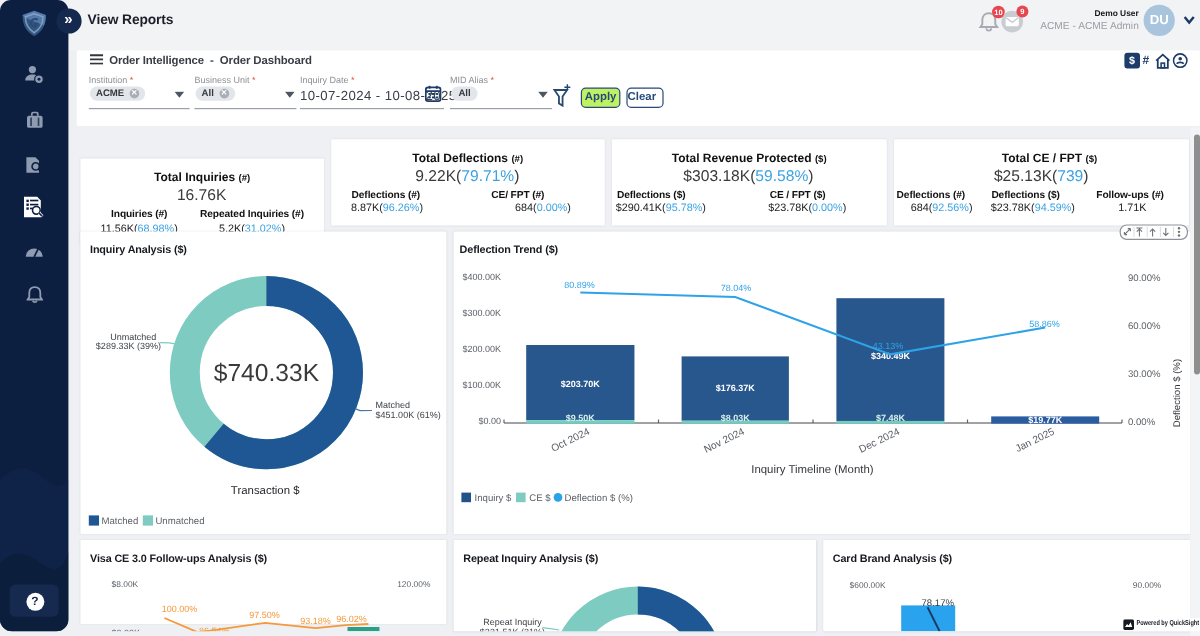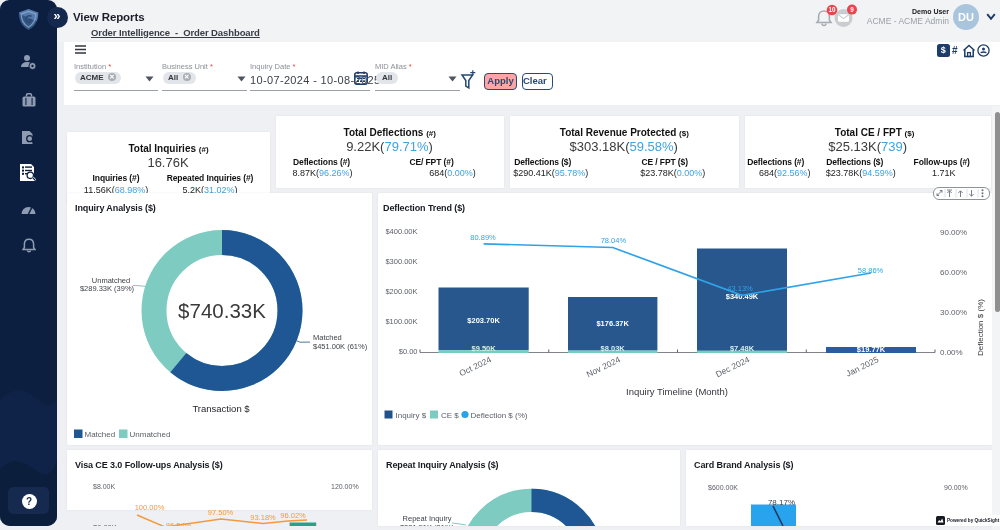--- a/index.html
+++ b/index.html
@@ -95,21 +95,21 @@
     <path d="M5.3 12.6 a1.8 1.8 0 0 0 3.4 0" fill="none" stroke="#8e9bb1" stroke-width="1.4"></path>
   </svg>
 
   <div class="abs" style="left:8px;top:487px;width:41px;height:27px;border-radius:5px;background:#16294f;"></div>
   <div class="abs" style="left:21.5px;top:493.5px;width:15px;height:15px;border-radius:50%;background:#fff;color:#12264c;font-weight:bold;font-size:10px;text-align:center;line-height:15px;">?</div>
 
   <div class="abs" style="left:63.5px;top:41.5px;width:936.5px;height:63px;background:#fff;"></div>
   <svg class="abs" style="left:75px;top:45px;" width="11" height="9">
       <path d="M0 1 H11 M0 4.5 H11 M0 8 H11" stroke="#33373d" stroke-width="1.6"></path>
     </svg>
-  <div class="abs" style="left:91px;top:27px;font-size:9.5px;font-weight:bold;color:#383c44;letter-spacing:-0.1px;text-decoration:underline;">Order Intelligence&nbsp;&nbsp;-&nbsp;&nbsp;Order Dashboard</div>
+  <div class="abs" style="left:91px;top:45px;font-size:9.5px;font-weight:bold;color:#383c44;letter-spacing:-0.1px;">Order Intelligence&nbsp;&nbsp;-&nbsp;&nbsp;Order Dashboard</div>
 
   <div class="abs" style="left:937px;top:44px;width:12.5px;height:13px;background:#1d3c69;border-radius:2.5px;color:#fff;font-size:9px;font-weight:bold;text-align:center;line-height:13px;">$</div>
   <div class="abs" style="left:952px;top:44.5px;font-size:10px;font-weight:bold;color:#1d3c69;">#</div>
   <svg class="abs" style="left:962px;top:43.5px;" width="14" height="14" viewBox="0 0 14 14">
     <path d="M1.5 6.5 L7 1.5 L12.5 6.5 M2.8 5.8 V12.5 H11.2 V5.8" fill="none" stroke="#1d3c69" stroke-width="1.5"></path>
     <rect x="5.6" y="8.6" width="2.8" height="3.9" fill="none" stroke="#1d3c69" stroke-width="1.3"></rect>
   </svg>
   <svg class="abs" style="left:977px;top:44px;" width="13" height="13" viewBox="0 0 13 13">
     <circle cx="6.5" cy="6.5" r="5.6" fill="none" stroke="#1d3c69" stroke-width="1.3"></circle>
     <circle cx="6.5" cy="5" r="1.5" fill="#1d3c69"></circle>
@@ -150,21 +150,21 @@
   <svg class="abs" style="left:448px;top:75.5px;" width="9" height="6">
       <path d="M0.5 0.5 L4.5 5.5 L8.5 0.5 Z" fill="#4c5560"></path>
     </svg>
   <div class="abs" style="left:375px;top:90px;width:85px;height:1px;background:#9aa0a6;"></div>
 
   <svg class="abs" style="left:460px;top:68px;" width="18" height="22" viewBox="0 0 18 22">
     <path d="M2 7 L12.6 7 L8.8 12.5 L8.8 20 L5.8 18.2 L5.8 12.5 Z" fill="none" stroke="#24486f" stroke-width="1.5"></path>
     <path d="M12.8 2.2 V7.2 M10.3 4.7 H15.3" stroke="#24486f" stroke-width="1.2"></path>
   </svg>
 
-  <div class="abs" style="left:484px;top:73px;width:33px;height:17px;border:1.5px solid #274a78;border-radius:4px;background:#fca5a5;color:#274a78;font-size:9.5px;font-weight:bold;text-align:center;line-height:14.5px;">Apply</div>
+  <div class="abs" style="left:484px;top:73px;width:33px;height:17px;border:1.5px solid #274a78;border-radius:4px;background:#bef264;color:#274a78;font-size:9.5px;font-weight:bold;text-align:center;line-height:14.5px;">Apply</div>
   <div class="abs" style="left:522px;top:73px;width:31px;height:17px;border:1.5px solid #274a78;border-radius:4px;background:#fff;color:#274a78;font-size:9.5px;font-weight:bold;line-height:14.5px;">Clear</div>
 
   <div class="card" style="left:67px;top:132px;width:203px;height:72px;">
     <div class="kpi-title" style="top:11px;">Total Inquiries <span style="font-size:8px;">(#)</span></div>
     <div class="kt" style="left:101px;top:23.2px;font-size:13px;color:#3a3a3a;">16.76K</div>
     <div class="kt klab" style="left:49px;top:41px;">Inquiries (#)</div>
     <div class="kt klab" style="left:143px;top:41px;">Repeated Inquiries (#)</div>
     <div class="kt kval" style="left:49px;top:52.5px;">11.56K(<span class="blue">68.98%</span>)</div>
     <div class="kt kval" style="left:143px;top:52.5px;">5.2K(<span class="blue">31.02%</span>)</div>
   </div>
@@ -282,21 +282,21 @@
       <path d="M38.5 3 V9 M36.3 7 L38.5 9.2 L40.7 7"></path>
     </g>
     <g fill="#6c7077">
       <circle cx="49.5" cy="3.2" r="1"></circle>
         <circle cx="49.5" cy="6.2" r="1"></circle>
         <circle cx="49.5" cy="9.2" r="1"></circle>
     </g>
     <path d="M12 2 V10.5 M23 2 V10.5 M34 2 V10.5 M45 2 V10.5" stroke="#d8dade" stroke-width="0.8"></path>
   </svg>
 
-  <div class="card" style="left:67px;top:450px;width:305px;height:60px;text-align:right;">
+  <div class="card" style="left:67px;top:450px;width:305px;height:70px;text-align:right;">
     <div class="ctitle" style="left:8px;top:10px;">Visa CE 3.0 Follow-ups Analysis ($)</div>
     <svg class="abs" style="left:0;top:0;" width="305" height="76" viewBox="0 0 305 76">
       <text x="26" y="39" font-size="7" fill="#5b5f66">$8.00K</text>
       <text x="264" y="39" font-size="7" fill="#5b5f66">120.00%</text>
       <path d="M70 65 L98 77 L154 69 L196 73.5 L221 71 L240 70" fill="none" stroke="#f5993d" stroke-width="1.5"></path>
       <text x="26" y="80" font-size="7.5" fill="#5b5f66">$0.00K</text>
       <rect x="222.6" y="72.5" width="26.6" height="3.5" fill="#2aa187"></rect>
       <text x="82.5" y="60" text-anchor="middle" font-size="7.5" fill="#f5993d">100.00%</text>
       <text x="111.5" y="78" text-anchor="middle" font-size="7.5" fill="#f5993d">86.54%</text>
       <text x="153.5" y="65" text-anchor="middle" font-size="7.5" fill="#f5993d">97.50%</text>

